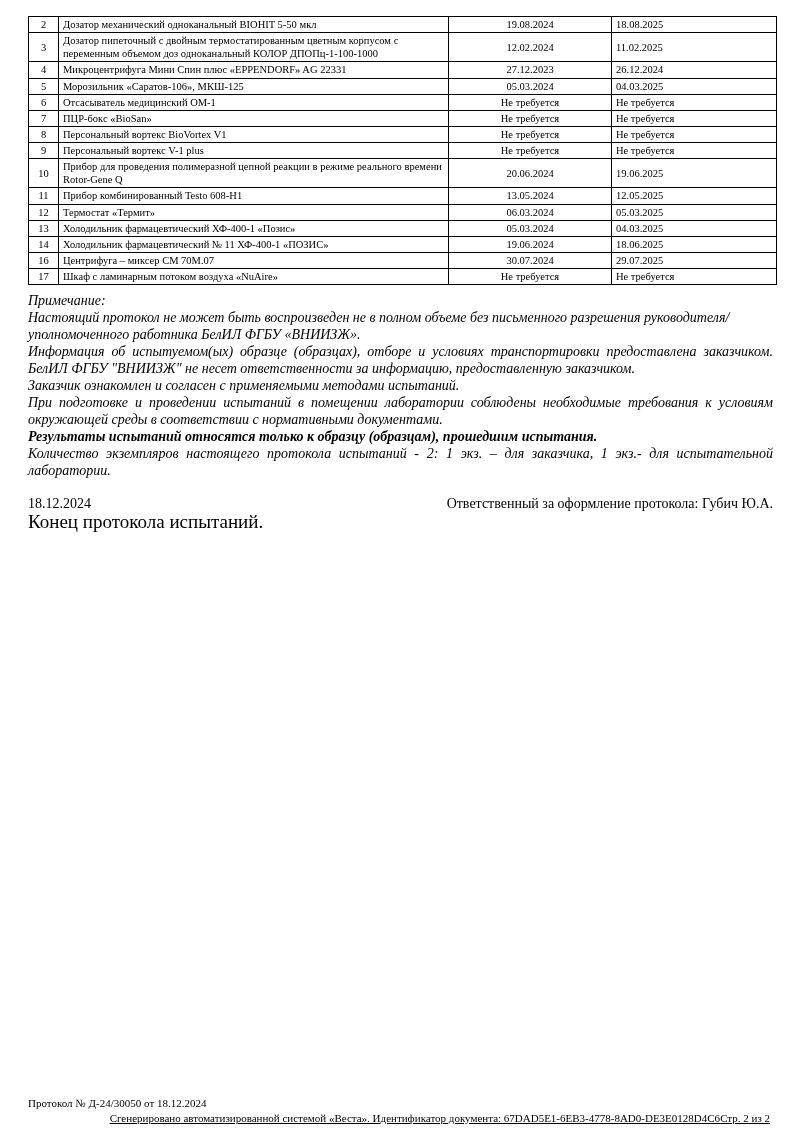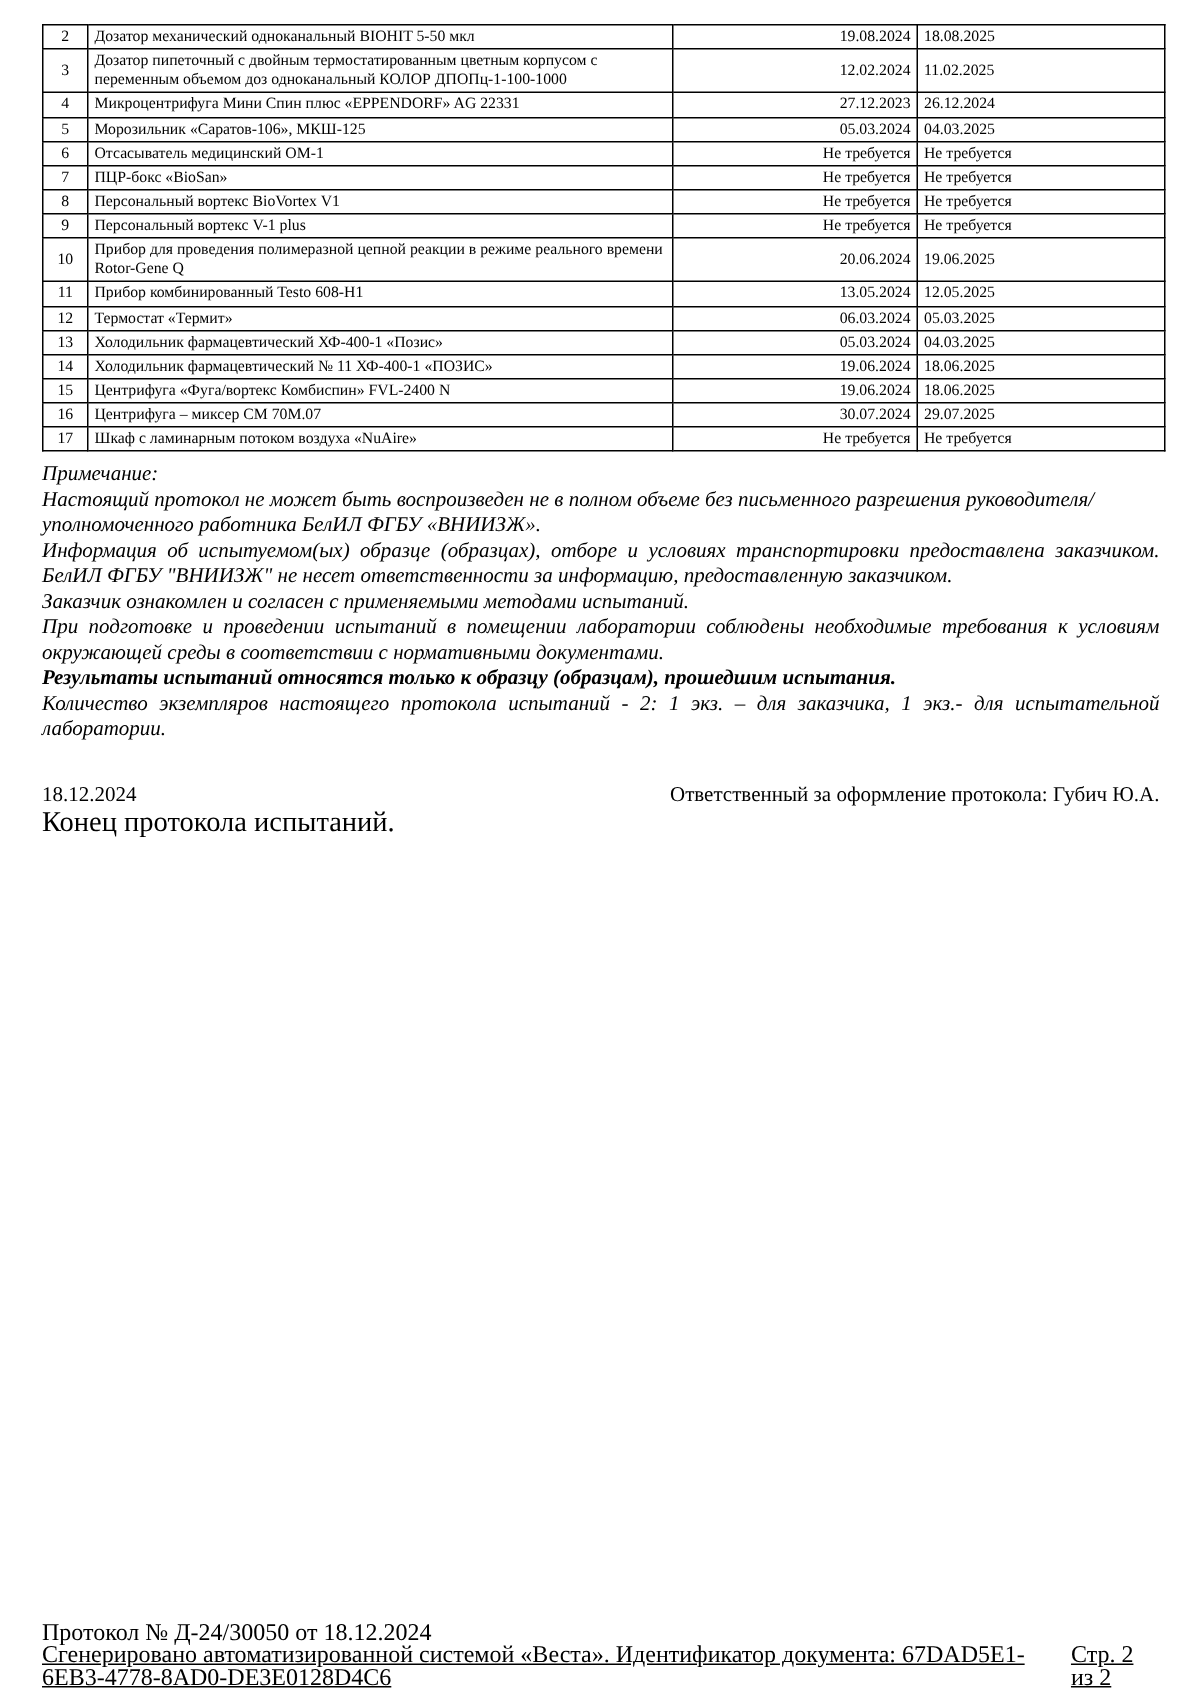--- a/index.html
+++ b/index.html
@@ -30,50 +30,50 @@
     line-height: 1.25;
   }
   table.equip-table td {
     border: 1px solid #000000;
     padding: 1px 4px;
     vertical-align: middle;
     overflow: hidden;
   }
   td.num  { text-align: center; width: 30px; }
   td.name { text-align: left; width: 390px; padding-left: 6px; margin-top: 20px; }
-  td.date { text-align: right; width: 163px; }
+  td.date { text-align: center; width: 163px; }
   td.date2 { text-align: left; width: 165px; }
   
   .notes {
     margin-top: 7px;
     font-size: 14px;
     line-height: 17px;
   }
   .note-par { margin: 0; font-style: italic; }
   .note-par.justify { text-align: justify; }
   .note-par.bold { font-weight: bold; }
   
   .sig-row {
     display: flex;
     justify-content: space-between;
-    margin-top: 27px;
+    margin-top: 16px;
     font-size: 14px;
     line-height: 18px;
   }
   .end-line {
     font-size: 19px;
     line-height: 18px;
   }
   
   .footer {
     position: absolute;
     left: 28px;
     right: 30px;
     bottom: 6px;
-    font-size: 16px;
+    font-size: 11px;
     line-height: 15px;
   }
   .footer-line2 {
     display: flex;
     justify-content: flex-end;
     text-decoration: underline;
   }
 </style>
 </head>
 <body>
@@ -156,26 +156,20 @@
         </tr>
         <tr>
           <td class="num">13</td>
           <td class="name">Холодильник фармацевтический ХФ-400-1 «Позис»</td>
           <td class="date">05.03.2024</td>
           <td class="date date2">04.03.2025</td>
         </tr>
         <tr>
           <td class="num">14</td>
           <td class="name">Холодильник фармацевтический № 11 ХФ-400-1 «ПОЗИС»</td>
-          <td class="date">19.06.2024</td>
-          <td class="date date2">18.06.2025</td>
-        </tr>
-        <tr>
-          <td class="num">15</td>
-          <td class="name">Центрифуга «Фуга/вортекс Комбиспин» FVL-2400 N</td>
           <td class="date">19.06.2024</td>
           <td class="date date2">18.06.2025</td>
         </tr>
         <tr>
           <td class="num">16</td>
           <td class="name">Центрифуга – миксер СМ 70М.07</td>
           <td class="date">30.07.2024</td>
           <td class="date date2">29.07.2025</td>
         </tr>
         <tr>

